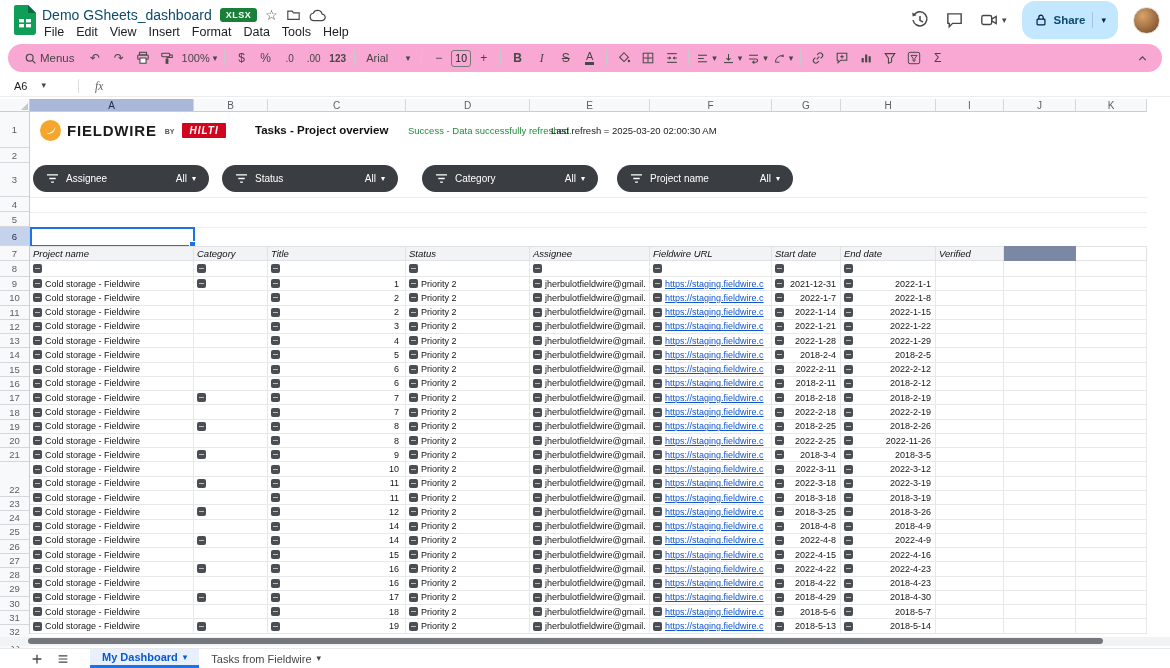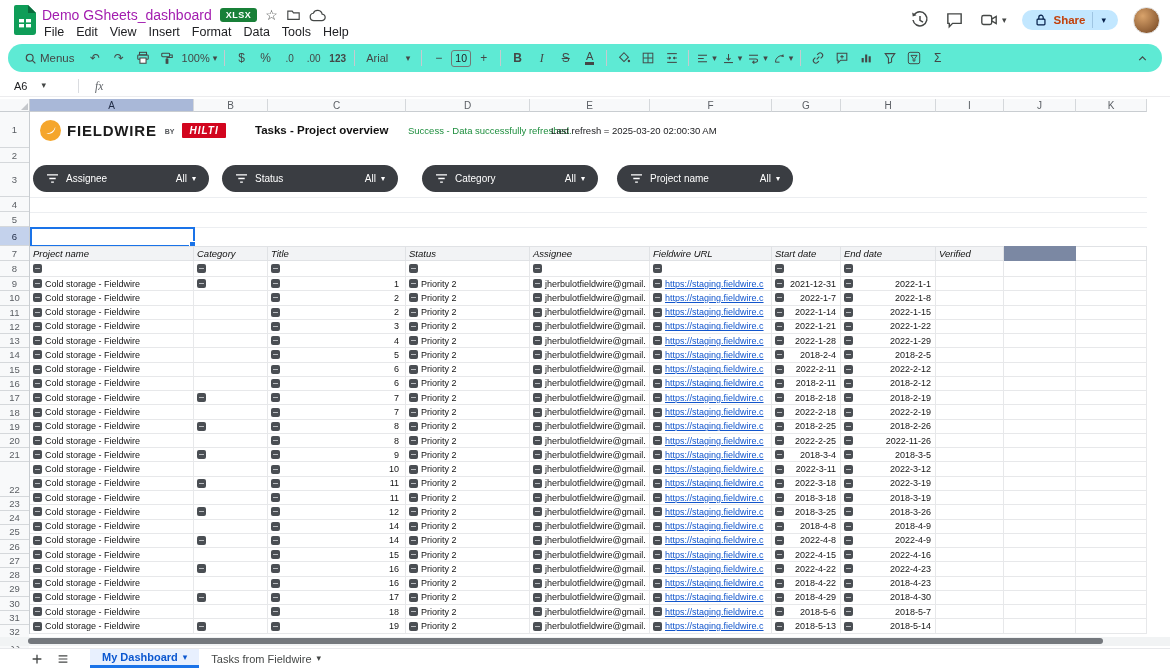--- a/index.html
+++ b/index.html
@@ -8,35 +8,35 @@
   body{position:relative}
   svg{display:block}
   .caret::before{content:'▾'}
   .caret{font-size:9px;color:#444746;line-height:1}
   .wcaret{color:#fff;font-size:8px}
 
   
   .topbar{position:absolute;top:0;left:0;width:1170px;height:40px;background:#fff}
   .sheets-logo{position:absolute;left:14px;top:5px}
   .titleline{position:absolute;left:42px;top:6px;display:flex;align-items:center;gap:8px;height:18px}
-  .doc-title{font-size:14px;font-weight:500;color:#a21caf;white-space:nowrap}
+  .doc-title{font-size:14px;font-weight:500;color:#0c4a6e;white-space:nowrap}
   .badge{background:#188038;color:#fff;font-size:9px;font-weight:700;padding:2px 6px;border-radius:3px;letter-spacing:.5px}
   .ticon{color:#444746;font-size:14px;line-height:1;display:flex;align-items:center}
   .menubar{position:absolute;left:38px;top:24px;display:flex;height:15px;align-items:center}
   .menu-item{font-size:12.5px;color:#202124;padding:0 6px;cursor:default}
   .topright{position:absolute;right:10px;top:6px;display:flex;align-items:center;gap:15px;height:28px}
   .vgroup{display:flex;align-items:center;gap:3px}
-  .share{display:flex;align-items:center;height:20px;background:#c2e7ff;border-radius:13px;padding:0 4px 0 12px;color:#c2410c}
+  .share{display:flex;align-items:center;height:38px;background:#c2e7ff;border-radius:13px;padding:0 4px 0 12px;color:#0c4a6e}
   .share-label{font-size:11.5px;font-weight:600;margin:0 7px 0 6px}
   .share-div{width:1px;height:16px;background:#9fc5e2}
   .share-caret{padding:0 8px;color:#041e49}
   .avatar{width:27px;height:27px;border-radius:50%;background:radial-gradient(circle at 35% 32%,#d9a36b,#8a5a32 75%);border:1px solid #e0e0e0}
 
   
-  .toolbar{position:absolute;top:44px;left:8px;width:1154px;height:28px;background:#5eead4;border-radius:14px;
+  .toolbar{position:absolute;top:44px;left:8px;width:1154px;height:28px;background:#f9a8d4;border-radius:14px;
     display:flex;align-items:center;padding:0 8px;gap:1px}
   .tbtn{height:24px;min-width:23px;display:flex;align-items:center;justify-content:center;border-radius:4px;
     color:#444746;font-size:11px;gap:3px;padding:0 2px;white-space:nowrap}
   .tsep{width:1px;height:16px;background:#c6cacf;margin:0 4px}
   .glyph{font-size:12px;color:#444746}
   .menus-btn{padding:0 8px;font-size:11.5px}
   .fsize{width:20px;height:17px;border:1px solid #747775;border-radius:3px;font-size:10.5px;
     display:flex;align-items:center;justify-content:center;color:#202124}
   .bold{font-weight:700}
   .ital{font-style:italic;font-family:"Liberation Serif",serif}

